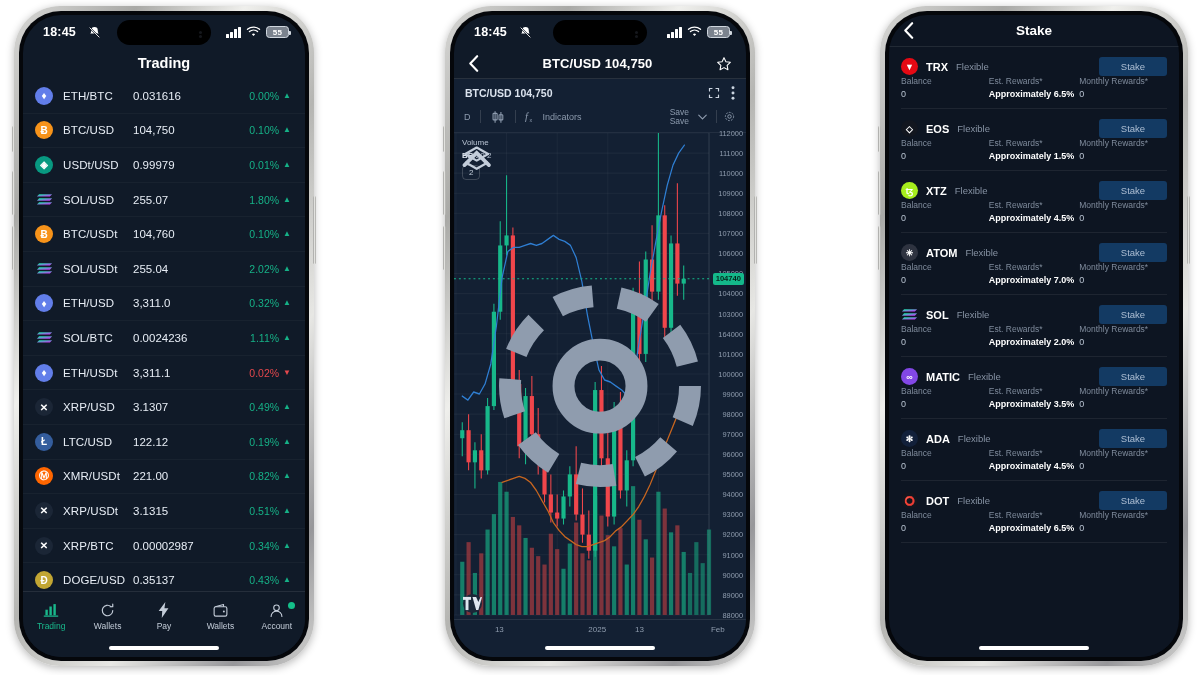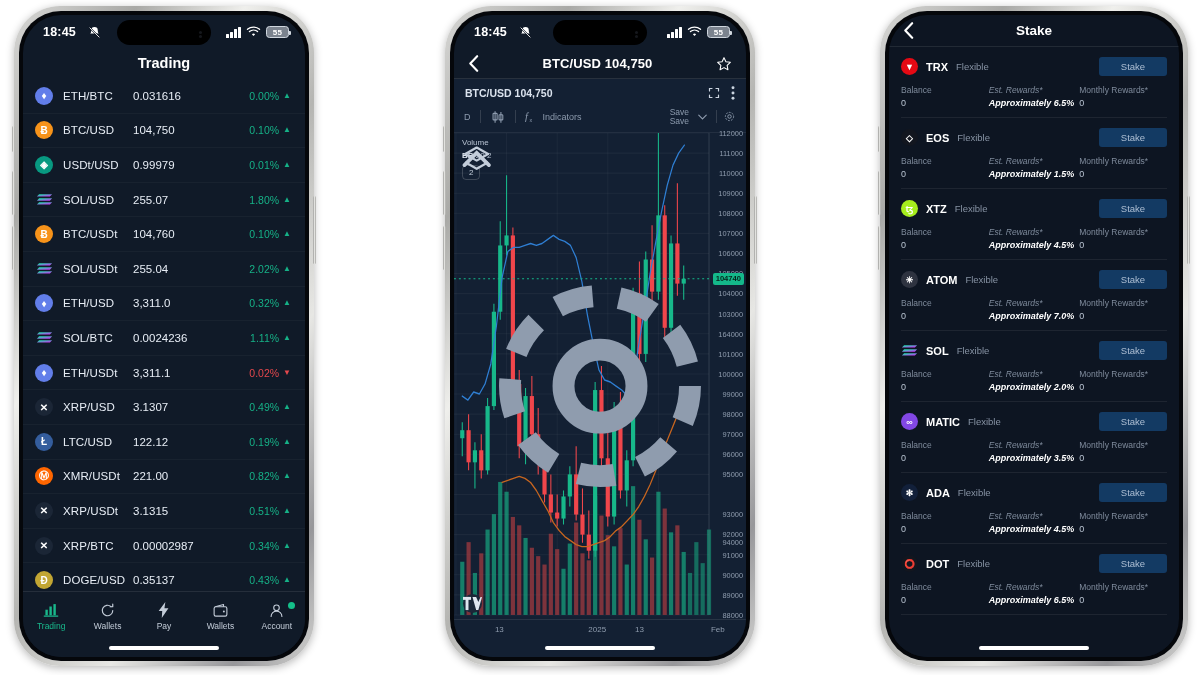--- a/index.html
+++ b/index.html
@@ -146,23 +146,23 @@
   .s-row{ padding:10px 0 9px; border-bottom:1px solid rgba(255,255,255,.07); }
   .s-top{ display:flex; align-items:center; }
   .s-ico{ width:17px;height:17px;border-radius:50%;flex:0 0 17px;
           display:flex;align-items:center;justify-content:center;font-size:9px;font-weight:700;color:#fff;}
   .s-sym{ color:#fff; font-size:11px; font-weight:700; margin-left:8px; }
   .s-flex{ color:#8793a4; font-size:9.5px; margin-left:8px; flex:1; }
   .s-btn{
     background:#133a63; color:#aebfd4; font-size:9.5px; border:0;
     border-radius:3px; padding:4px 0; width:68px; text-align:center; cursor:pointer;
   }
-  .s-cols{ display:flex; margin-top:9px; }
+  .s-cols{ display:flex; }
   .s-col{ flex:1; }
-  .s-col.c1{ flex:0 0 33%; } .s-col.c2{ flex:0 0 34%;font-style:italic; }
+  .s-col.c1{ flex:0 0 33%; } .s-col.c2{ flex:0 0 34%; }
   .s-lbl{ color:#7f8b9c; font-size:8.5px; }
   .s-val{ color:#b9c4d2; font-size:9px; margin-top:3px; }
   .s-val.b{ color:#fff; font-weight:700; }
 </style>
 </head>
 <body>
 
 <div class="stage">
 
   <div class="phone" id="phone1" style="left:14px;top:6px;width:300px;height:660px;">
@@ -667,21 +667,21 @@
                 <div class="ylab" style="top: 31.7391%; transform: translateY(-50%);">104000</div>
                 <div class="ylab" style="top: 35.7065%; transform: translateY(-50%);">103000</div>
                 <div class="ylab" style="top: 39.6739%; transform: translateY(-50%);">164000</div>
                 <div class="ylab" style="top: 43.6413%; transform: translateY(-50%);">101000</div>
                 <div class="ylab" style="top: 47.6087%; transform: translateY(-50%);">100000</div>
                 <div class="ylab" style="top: 51.5761%; transform: translateY(-50%);">99000</div>
                 <div class="ylab" style="top: 55.5435%; transform: translateY(-50%);">98000</div>
                 <div class="ylab" style="top: 59.5109%; transform: translateY(-50%);">97000</div>
                 <div class="ylab" style="top: 63.4783%; transform: translateY(-50%);">96000</div>
                 <div class="ylab" style="top: 67.4457%; transform: translateY(-50%);">95000</div>
-                <div class="ylab" style="top: 71.413%; transform: translateY(-50%); margin-top: 48px;">94000</div>
+                <div class="ylab" style="top: 71.413%; transform: translateY(-50%);">94000</div>
                 <div class="ylab" style="top: 75.3804%; transform: translateY(-50%);">93000</div>
                 <div class="ylab" style="top: 79.3478%; transform: translateY(-50%);">92000</div>
                 <div class="ylab" style="top: 83.3152%; transform: translateY(-50%);">91000</div>
                 <div class="ylab" style="top: 87.2826%; transform: translateY(-50%);">90000</div>
                 <div class="ylab" style="top: 91.25%; transform: translateY(-50%);">89000</div>
                 <div class="ylab" style="top: 95.2174%; transform: translateY(-50%);">88000</div>
               </div>
             <div class="pricetag" id="pricetag" style="top: 28.8033%; transform: translateY(-50%);">104740</div>
 
             <div class="tvlogo">

